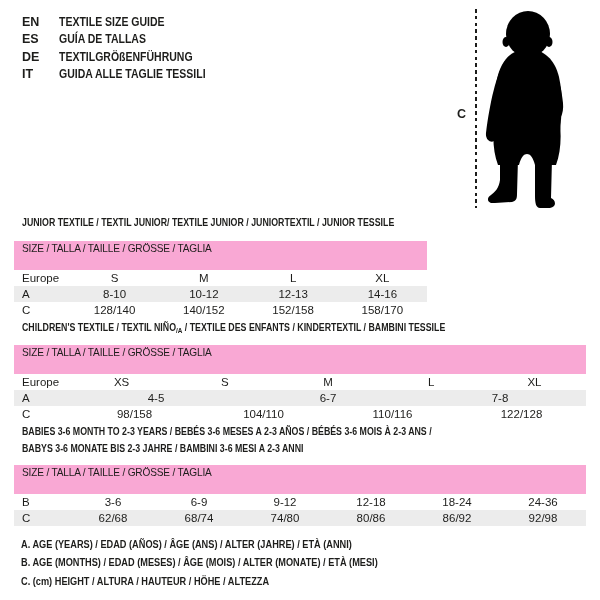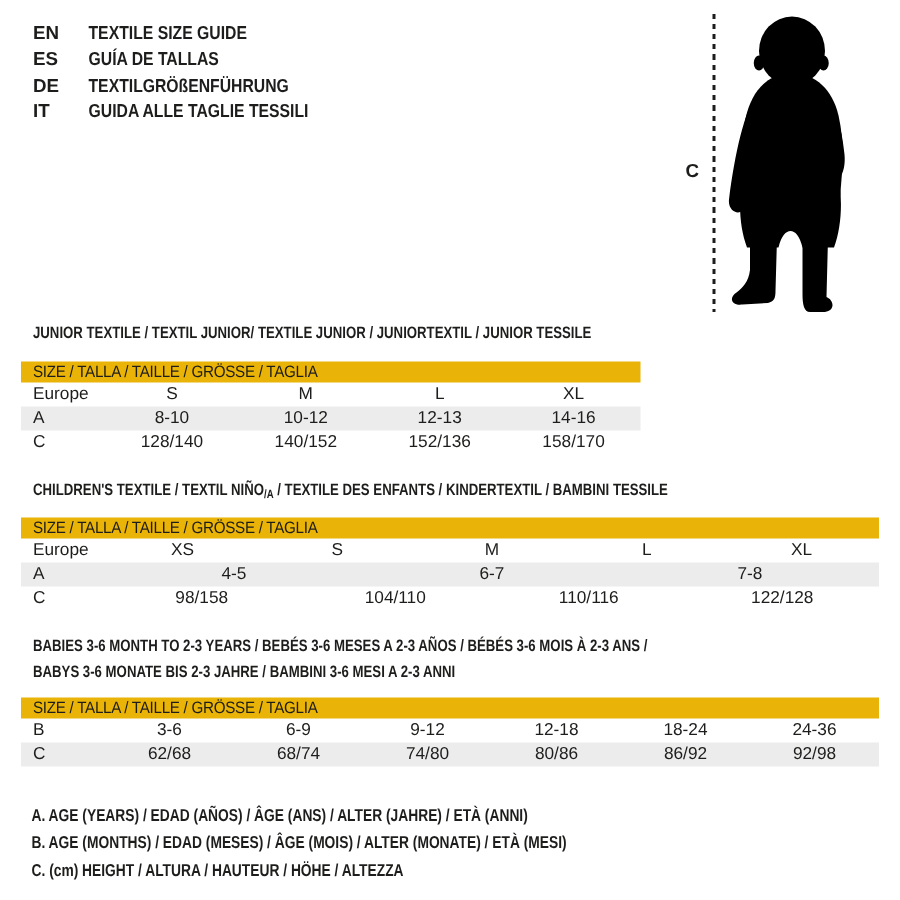--- a/index.html
+++ b/index.html
@@ -27,21 +27,21 @@
   #junior-title   { left: 22px; top: 216px; }
   #children-title { left: 22px; top: 321px; }
   #babies-title   { left: 22px; top: 423px; line-height: 17px; }
   .subscript { font-size: 8px; vertical-align: -2px; }
 
   
   .size-table { left: 14px; }
   #junior-table   { top: 241px; width: 413px; }
   #children-table { top: 345px; width: 572px; }
   #babies-table   { top: 465px; width: 572px; }
-  .size-bar { height: 14px; background: #eab308; font-size: 11px; line-height: 14px;
+  .size-bar { height: 29px; background: #f9a8d4; font-size: 11px; line-height: 14px;
     padding-left: 8px; letter-spacing: -0.2px; }
   .bar-text { display: inline-block; transform: scaleX(0.92); transform-origin: 0 50%; white-space: nowrap; }
   .trow { display: flex; height: 16px; line-height: 16.5px; font-size: 11.5px; }
   .trow.shaded { background: #ececec; }
   .tlabel { width: 56px; padding-left: 8px; box-sizing: border-box; }
   .tcell { flex: 1; text-align: center; }
 
   
   #footnotes { left: 21px; top: 535px; font-weight: bold; font-size: 11.5px; line-height: 18.4px; }
   .footnote { transform: scaleX(0.8); transform-origin: 0 50%; white-space: nowrap; }
@@ -99,21 +99,21 @@
         <div class="tlabel">A</div>
         <div class="tcell">8-10</div>
         <div class="tcell">10-12</div>
         <div class="tcell">12-13</div>
         <div class="tcell">14-16</div>
       </div>
       <div class="trow">
         <div class="tlabel">C</div>
         <div class="tcell">128/140</div>
         <div class="tcell">140/152</div>
-        <div class="tcell">152/136</div>
+        <div class="tcell">152/158</div>
         <div class="tcell">158/170</div>
       </div>
     </div>
 </div>
 
 <div class="abs section-title" id="children-title">
   <span>CHILDREN'S TEXTILE / TEXTIL NIÑO</span><span class="subscript">/A</span><span> / TEXTILE DES ENFANTS / KINDERTEXTIL / BAMBINI TESSILE</span>
 </div>
 <div class="abs size-table" id="children-table">
   <div class="size-bar">

